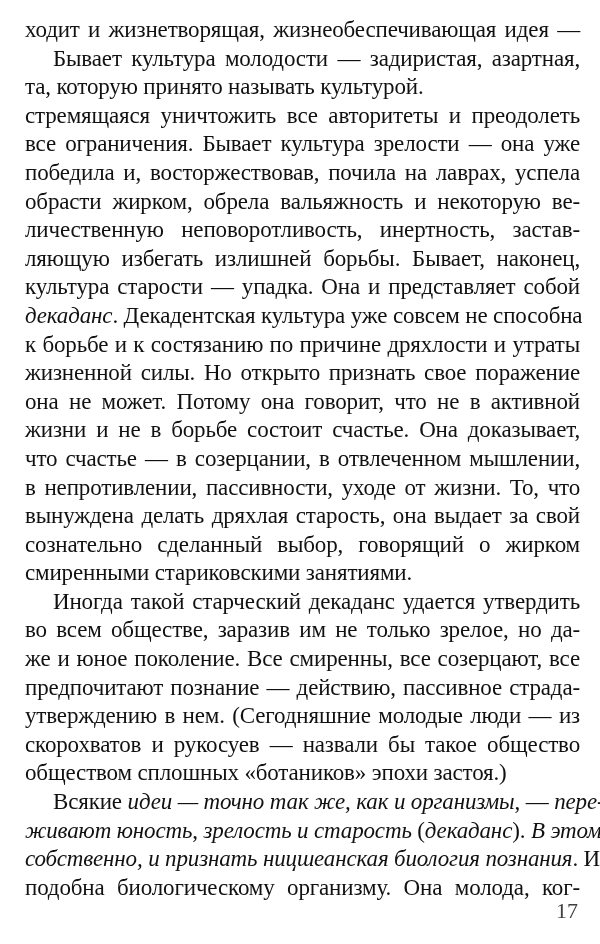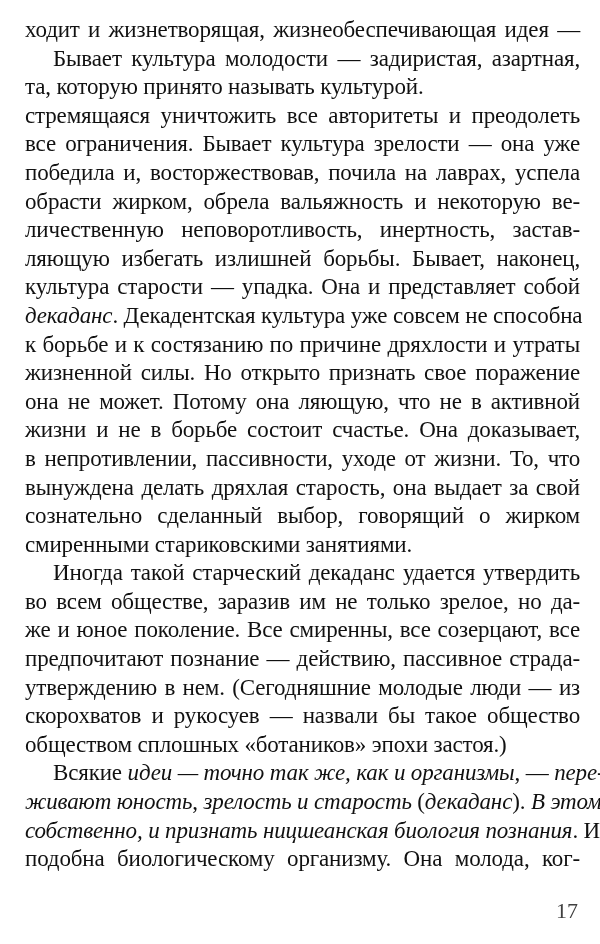--- a/index.html
+++ b/index.html
@@ -29,22 +29,23 @@
     <span class="line">стремящаяся уничтожить все авторитеты и преодолеть</span>
     <span class="line">все ограничения. Бывает культура зрелости — она уже</span>
     <span class="line">победила и, восторжествовав, почила на лаврах, успела</span>
     <span class="line">обрасти жирком, обрела вальяжность и некоторую ве-</span>
     <span class="line">личественную неповоротливость, инертность, застав-</span>
     <span class="line">ляющую избегать излишней борьбы. Бывает, наконец,</span>
     <span class="line">культура старости — упадка. Она и представляет собой</span>
     <span class="line"><span class="it">декаданс</span><span>. Декадентская культура уже совсем не способна</span></span>
     <span class="line">к борьбе и к состязанию по причине дряхлости и утраты</span>
     <span class="line">жизненной силы. Но открыто признать свое поражение</span>
-    <span class="line">она не может. Потому она ляющую, что не в активной</span>
+    <span class="line">она не может. Потому она говорит, что не в активной</span>
     <span class="line">жизни и не в борьбе состоит счастье. Она доказывает,</span>
+    <span class="line">что счастье — в созерцании, в отвлеченном мышлении,</span>
     <span class="line">в непротивлении, пассивности, уходе от жизни. То, что</span>
     <span class="line">вынуждена делать дряхлая старость, она выдает за свой</span>
     <span class="line">сознательно сделанный выбор, говорящий о жирком</span>
     <span class="line last">смиренными стариковскими занятиями.</span>
     <span class="line indent">Иногда такой старческий декаданс удается утвердить</span>
     <span class="line">во всем обществе, заразив им не только зрелое, но да-</span>
     <span class="line">же и юное поколение. Все смиренны, все созерцают, все</span>
     <span class="line">предпочитают познание — действию, пассивное страда-</span>
     <span class="line">утверждению в нем. (Сегодняшние молодые люди — из</span>
     <span class="line">скорохватов и рукосуев — назвали бы такое общество</span>

